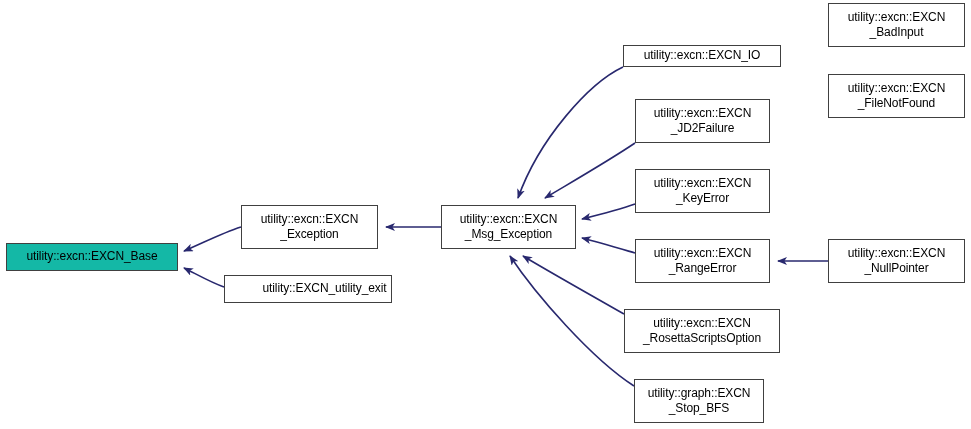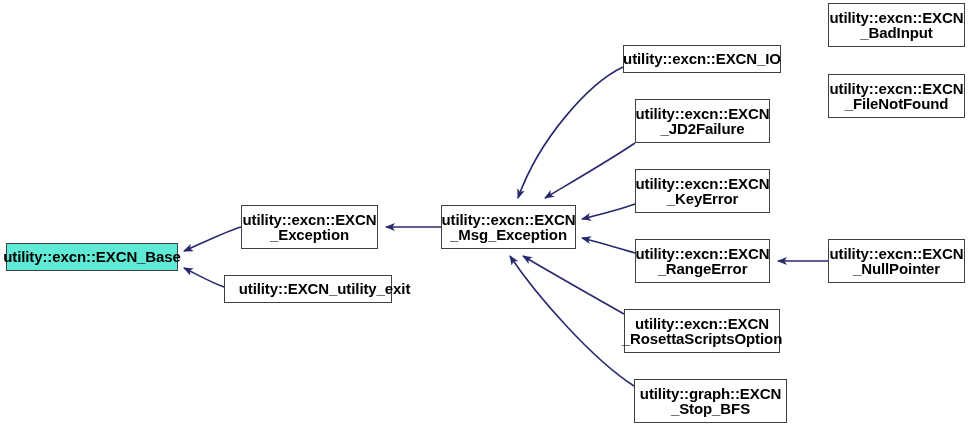--- a/index.html
+++ b/index.html
@@ -25,27 +25,26 @@
   .node {
     position: absolute;
     box-sizing: border-box;
     background: #ffffff;
     border: 1px solid #404040;
     display: flex;
     align-items: center;
     justify-content: center;
     text-align: center;
     color: #000000;
-    font-size: 15px;
+    font-size: 12px;
     line-height: 15.5px;
     letter-spacing: -0.1px;
     white-space: pre-line;
     cursor: pointer;
     z-index: 5;
-    font-weight: bold;
   }
   .node .node-label {
     display: block;
     padding: 0 3px;
   }
 </style>
 </head>
 <body>
 
 <div id="diagram-root">
@@ -62,37 +61,37 @@
         <path d="M 623,67 C 589,83 539,139 518,198" fill="none" stroke="#28286e" stroke-width="1.6" marker-end="url(#arrowhead)"></path>
         <path d="M 635,143 C 610,160 570,183 545,198" fill="none" stroke="#28286e" stroke-width="1.6" marker-end="url(#arrowhead)"></path>
         <path d="M 635,204 C 618,210 598,215 582,219" fill="none" stroke="#28286e" stroke-width="1.6" marker-end="url(#arrowhead)"></path>
         <path d="M 635,253 C 618,248 598,242 582,238" fill="none" stroke="#28286e" stroke-width="1.6" marker-end="url(#arrowhead)"></path>
         <path d="M 828,261 L 778,261" fill="none" stroke="#28286e" stroke-width="1.6" marker-end="url(#arrowhead)"></path>
         <path d="M 624,314 C 594,297 548,271 523,256" fill="none" stroke="#28286e" stroke-width="1.6" marker-end="url(#arrowhead)"></path>
         <path d="M 634,386 C 592,359 536,295 510,256" fill="none" stroke="#28286e" stroke-width="1.6" marker-end="url(#arrowhead)"></path>
       </g>
   </svg>
   <div id="node-layer">
-      <div class="node" style="left: 6px; top: 243px; width: 172px; height: 28px; border-color: rgb(64, 64, 64); background: #5eead4;"><span class="node-label">utility::excn::EXCN_Base</span></div>
+      <div class="node" style="left: 6px; top: 243px; width: 172px; height: 28px; border-color: rgb(64, 64, 64); background: #14b8a6;"><span class="node-label">utility::excn::EXCN_Base</span></div>
       <div class="node" style="left: 241px; top: 205px; width: 137px; height: 44px; border-color: rgb(64, 64, 64); background: rgb(255, 255, 255);"><span class="node-label">utility::excn::EXCN
 _Exception</span></div>
       <div class="node" style="left: 224px; top: 275px; width: 168px; height: 28px; border-color: rgb(64, 64, 64); background: rgb(255, 255, 255); padding-left: 33px;"><span class="node-label">utility::EXCN_utility_exit</span></div>
       <div class="node" style="left: 441px; top: 205px; width: 135px; height: 44px; border-color: rgb(64, 64, 64); background: rgb(255, 255, 255);"><span class="node-label">utility::excn::EXCN
 _Msg_Exception</span></div>
-      <div class="node" style="left: 623px; top: 45px; width: 158px; height: 28px; border-color: rgb(64, 64, 64); background: rgb(255, 255, 255);"><span class="node-label">utility::excn::EXCN_IO</span></div>
+      <div class="node" style="left: 623px; top: 45px; width: 158px; height: 22px; border-color: rgb(64, 64, 64); background: rgb(255, 255, 255);"><span class="node-label">utility::excn::EXCN_IO</span></div>
       <div class="node" style="left: 828px; top: 3px; width: 137px; height: 44px; border-color: rgb(64, 64, 64); background: rgb(255, 255, 255);"><span class="node-label">utility::excn::EXCN
 _BadInput</span></div>
       <div class="node" style="left: 828px; top: 74px; width: 137px; height: 44px; border-color: rgb(64, 64, 64); background: rgb(255, 255, 255);"><span class="node-label">utility::excn::EXCN
 _FileNotFound</span></div>
       <div class="node" style="left: 635px; top: 99px; width: 135px; height: 44px; border-color: rgb(64, 64, 64); background: rgb(255, 255, 255);"><span class="node-label">utility::excn::EXCN
 _JD2Failure</span></div>
       <div class="node" style="left: 635px; top: 169px; width: 135px; height: 44px; border-color: rgb(64, 64, 64); background: rgb(255, 255, 255);"><span class="node-label">utility::excn::EXCN
 _KeyError</span></div>
       <div class="node" style="left: 635px; top: 239px; width: 135px; height: 44px; border-color: rgb(64, 64, 64); background: rgb(255, 255, 255);"><span class="node-label">utility::excn::EXCN
 _RangeError</span></div>
       <div class="node" style="left: 828px; top: 239px; width: 137px; height: 44px; border-color: rgb(64, 64, 64); background: rgb(255, 255, 255);"><span class="node-label">utility::excn::EXCN
 _NullPointer</span></div>
       <div class="node" style="left: 624px; top: 309px; width: 156px; height: 44px; border-color: rgb(64, 64, 64); background: rgb(255, 255, 255);"><span class="node-label">utility::excn::EXCN
 _RosettaScriptsOption</span></div>
-      <div class="node" style="left: 634px; top: 379px; width: 153px; height: 44px; border-color: rgb(64, 64, 64); background: rgb(255, 255, 255);"><span class="node-label">utility::graph::EXCN
+      <div class="node" style="left: 634px; top: 379px; width: 130px; height: 44px; border-color: rgb(64, 64, 64); background: rgb(255, 255, 255);"><span class="node-label">utility::graph::EXCN
 _Stop_BFS</span></div>
     </div>
 </div>
 
 </body></html>

